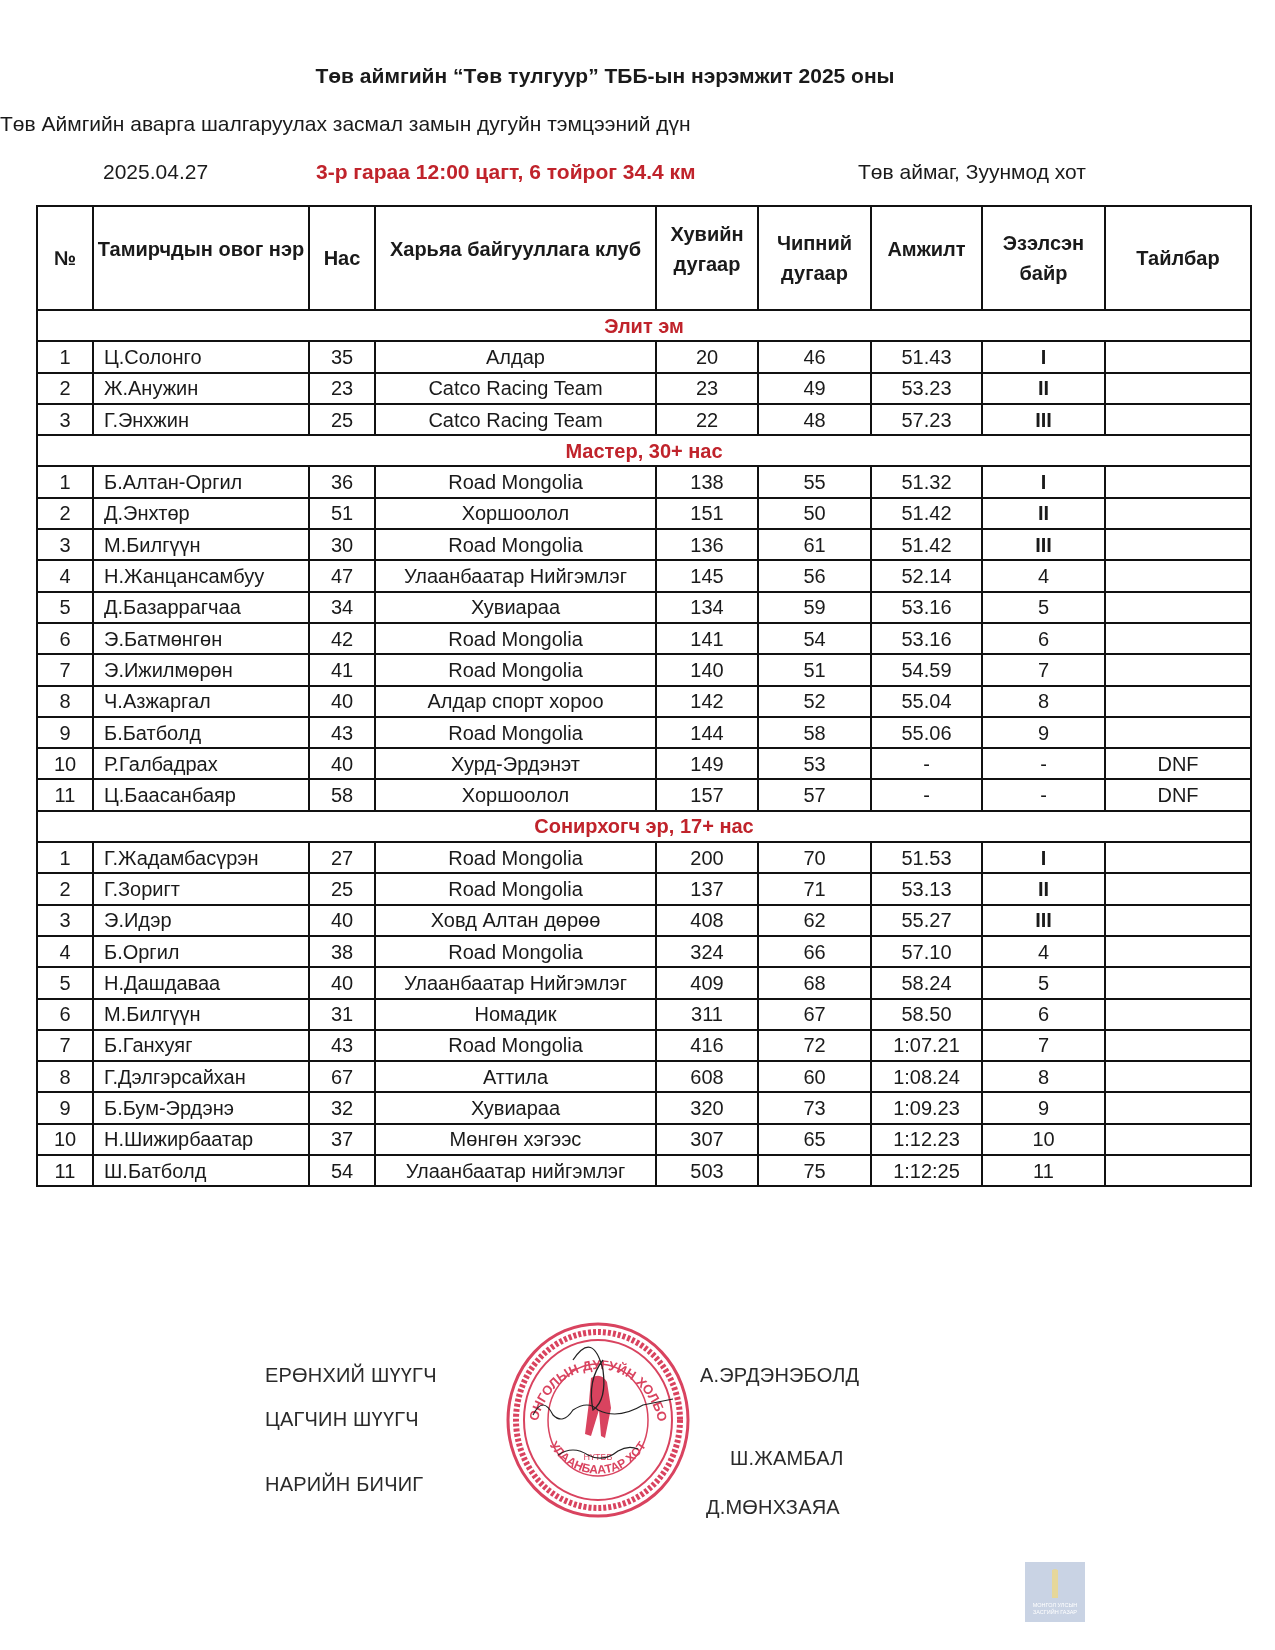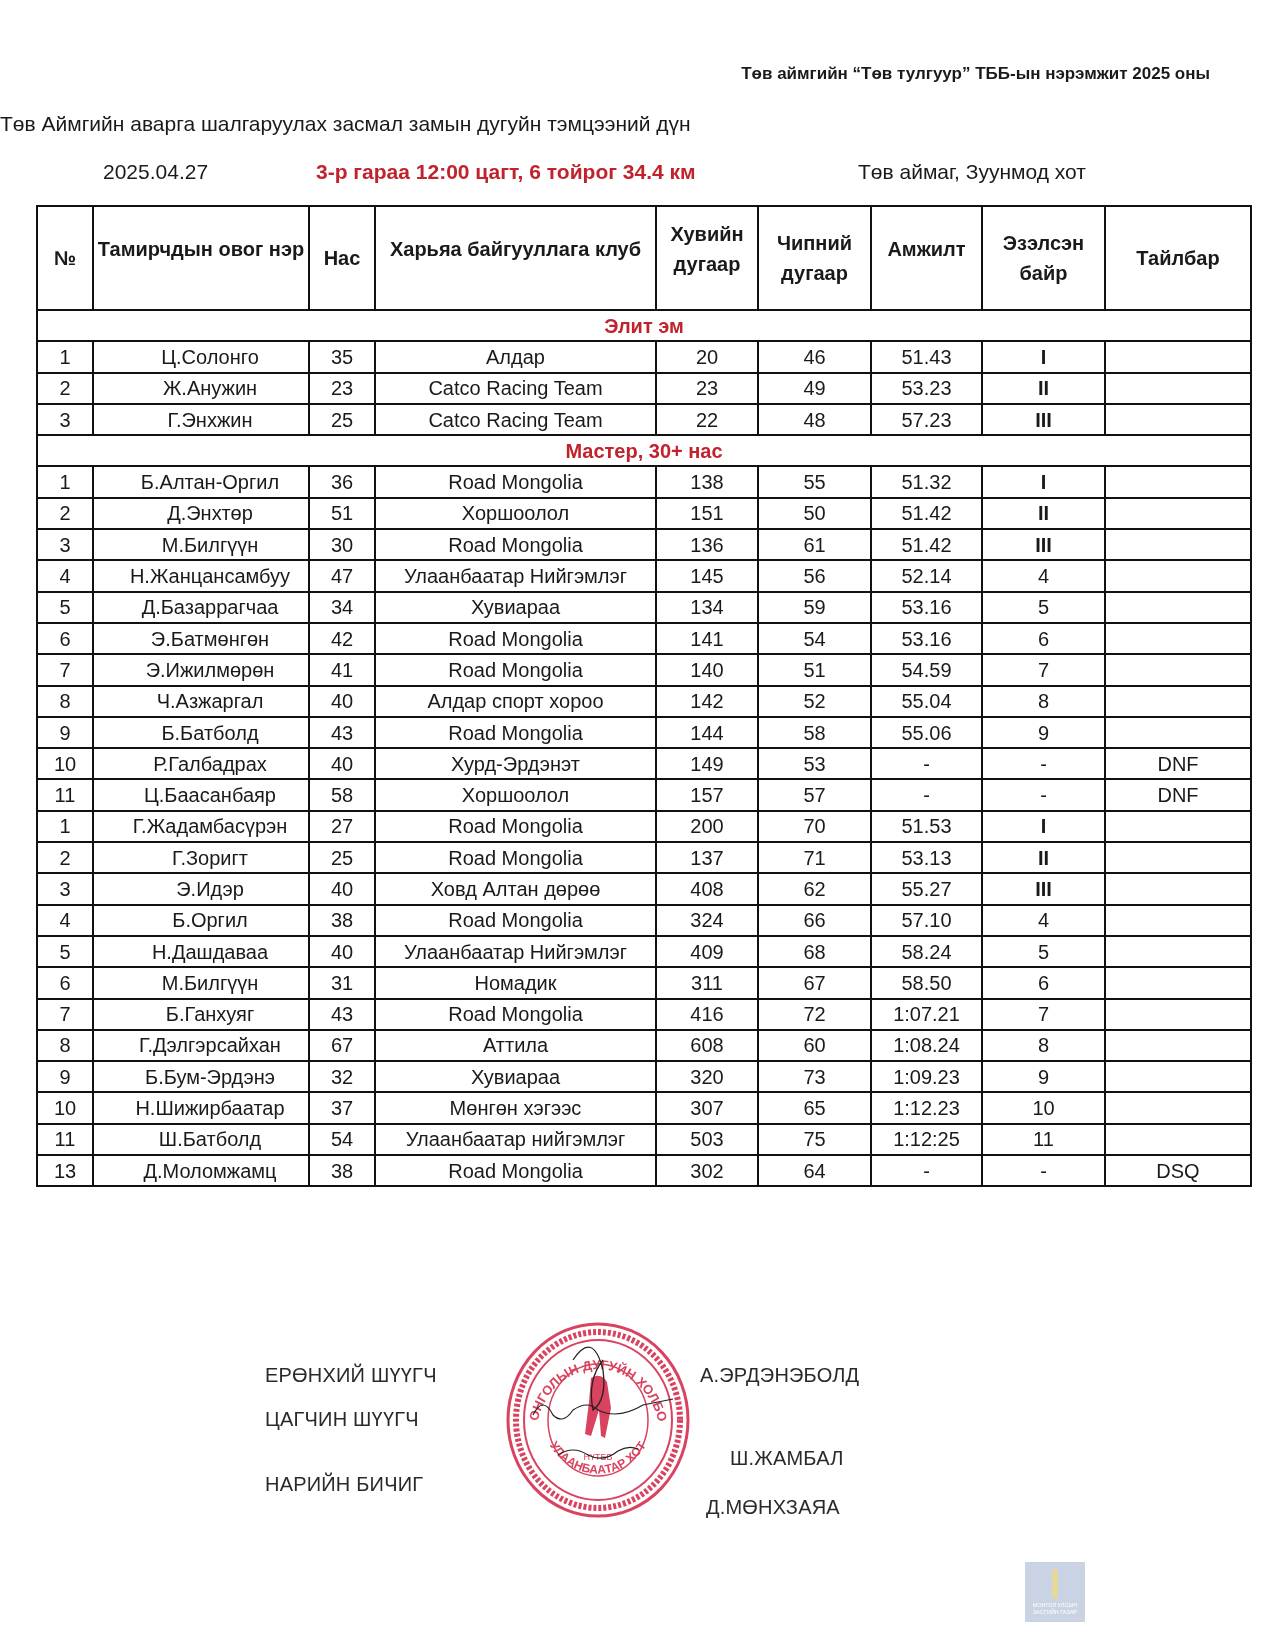--- a/index.html
+++ b/index.html
@@ -1,33 +1,33 @@
 <!DOCTYPE html>
 <html><head>
 <meta charset="utf-8">
 <style>
   html, body { margin: 0; padding: 0; background: #ffffff; }
   body { width: 1275px; height: 1650px; position: relative; overflow: hidden;
          font-family: "Liberation Sans", sans-serif; color: #1a1a1a; }
-  .title1 { position: absolute; left: 0; width: 1210px; top: 64px; text-align: right;
-            font-weight: bold; font-size: 17px; }
+  .title1 { position: absolute; left: 0; width: 1210px; top: 64px; text-align: center;
+            font-weight: bold; font-size: 21px; }
   .title2 { position: absolute; left: 0; width: 1236px; top: 112px; text-align: left;
             font-weight: normal; font-size: 21px; }
   .meta { position: absolute; top: 160px; font-size: 21px; }
   .meta.date { left: 103px; }
   .meta.start { left: 316px; color: #c0232b; font-weight: bold; }
   .meta.place { left: 858px; }
 
   table.results { position: absolute; left: 36px; top: 205px; width: 1214px;
                   border-collapse: collapse; table-layout: fixed; }
   table.results td, table.results th { border: 2px solid #111; padding: 0; font-size: 20px;
                   text-align: center; vertical-align: middle; overflow: hidden; white-space: nowrap; }
   table.results th { font-weight: bold; height: 102px; font-size: 20px; line-height: 30px; white-space: normal; }
   table.results td { height: 29.3px; line-height: 28px; }
-  table.results td.name { text-align: center; padding-left: 18px; }
+  table.results td.name { text-align: left; padding-left: 10px; }
   table.results td.place-roman { font-weight: bold; }
   tr.section td { color: #c0232b; font-weight: bold; text-align: center; margin-top: 20px; }
   th .top { display: block; margin-top: -18px; }
 
   .sig { position: absolute; font-size: 20px; color: #2a2a2a; letter-spacing: 0.2px; }
   .sig.l { text-align: left; width: 200px; }
   .sig.r { text-align: left; }
 
   .stamp { position: absolute; left: 503px; top: 1320px; width: 190px; height: 200px; }
   .logo { position: absolute; left: 1025px; top: 1562px; width: 60px; height: 60px;
@@ -229,20 +229,23 @@
         <td>11</td>
         <td class="name">Ц.Баасанбаяр</td>
         <td>58</td>
         <td>Хоршоолол</td>
         <td>157</td>
         <td>57</td>
         <td>-</td>
         <td>-</td>
         <td>DNF</td>
       </tr>
+      <tr class="section">
+        <td colspan="9">Сонирхогч эр, 17+ нас</td>
+      </tr>
       <tr>
         <td>1</td>
         <td class="name">Г.Жадамбасүрэн</td>
         <td>27</td>
         <td>Road Mongolia</td>
         <td>200</td>
         <td>70</td>
         <td>51.53</td>
         <td class="place-roman">I</td>
         <td></td>
@@ -349,31 +352,20 @@
       <tr>
         <td>11</td>
         <td class="name">Ш.Батболд</td>
         <td>54</td>
         <td>Улаанбаатар нийгэмлэг</td>
         <td>503</td>
         <td>75</td>
         <td>1:12:25</td>
         <td>11</td>
         <td></td>
-      </tr>
-      <tr>
-        <td>13</td>
-        <td class="name">Д.Моломжамц</td>
-        <td>38</td>
-        <td>Road Mongolia</td>
-        <td>302</td>
-        <td>64</td>
-        <td>-</td>
-        <td>-</td>
-        <td>DSQ</td>
       </tr>
     </tbody>
 </table>
 
 <div>
   <div class="sig l" style="left:265px; top:1364px;">ЕРӨНХИЙ ШҮҮГЧ</div>
   <div class="sig r" style="left:700px; top:1364px;">А.ЭРДЭНЭБОЛД</div>
   <div class="sig l" style="left:265px; top:1408px;">ЦАГЧИН ШҮҮГЧ</div>
   <div class="sig r" style="left:730px; top:1408px;margin-top:39px;">Ш.ЖАМБАЛ</div>
   <div class="sig l" style="left:265px; top:1452px;margin-top:21px;">НАРИЙН БИЧИГ</div>

